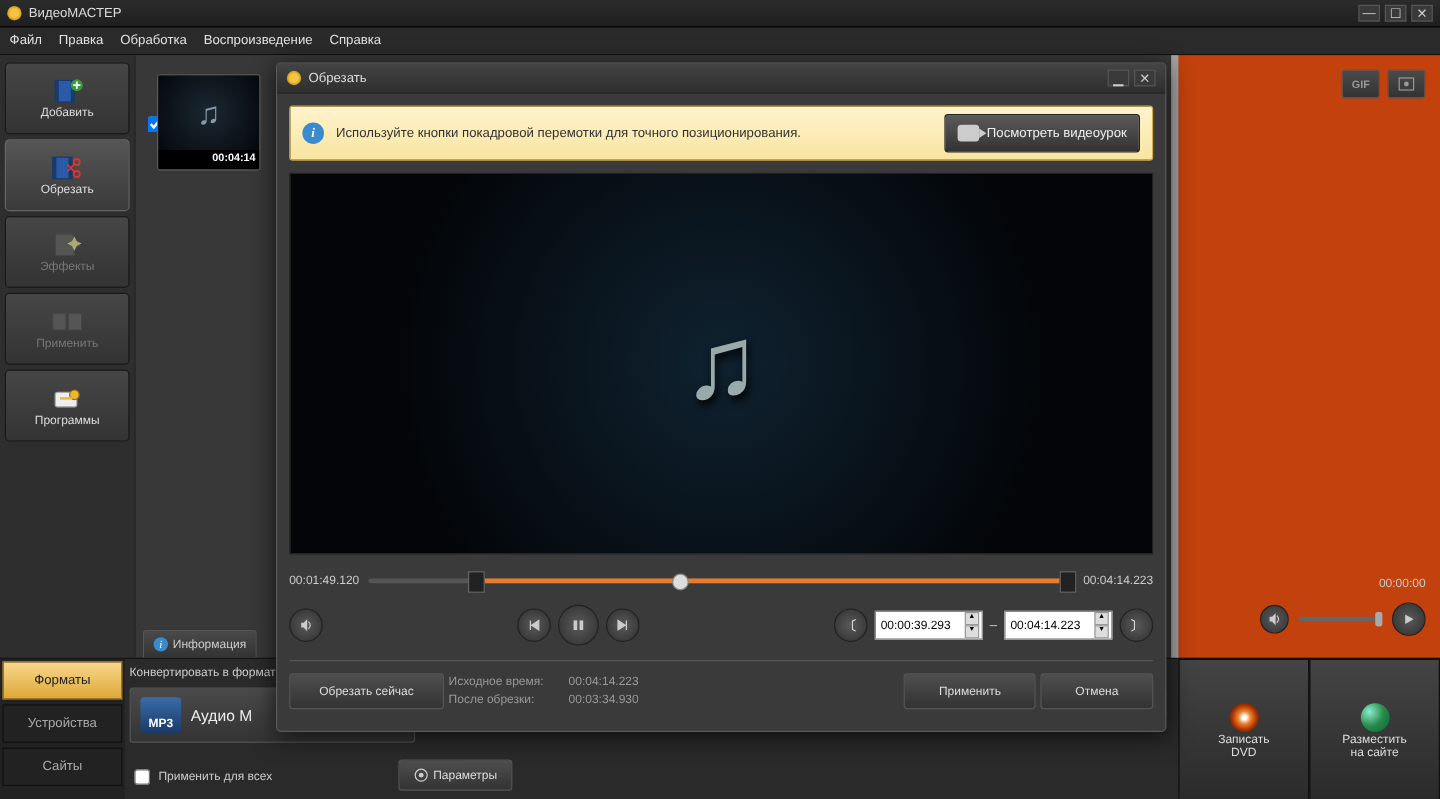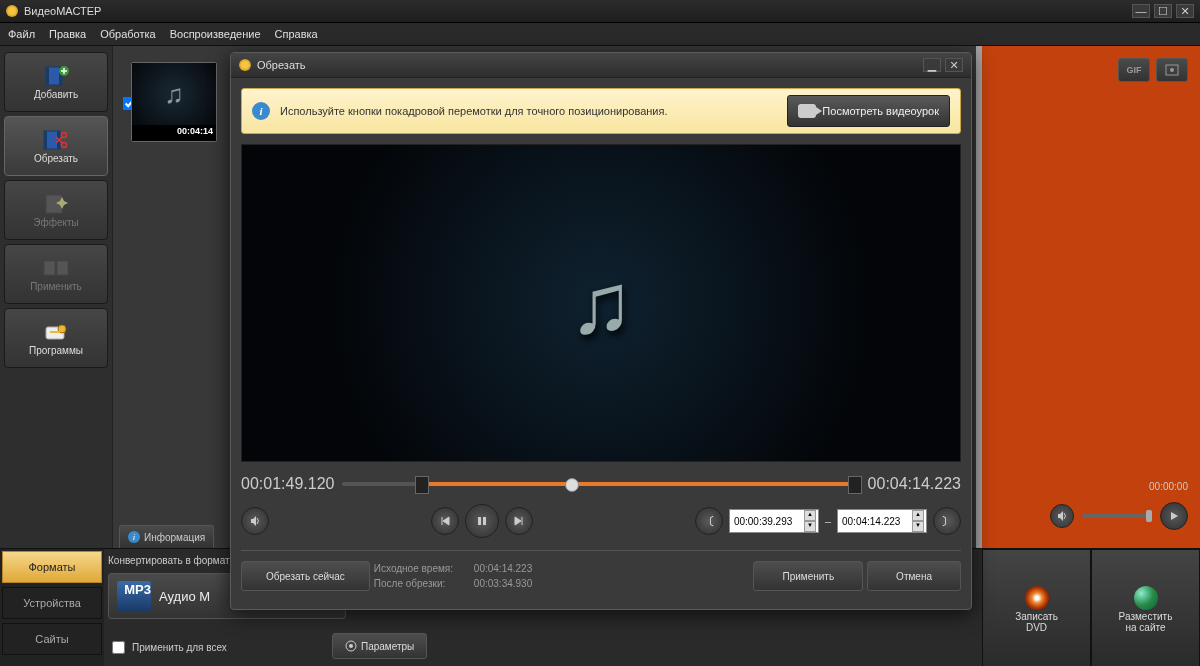--- a/index.html
+++ b/index.html
@@ -29,21 +29,21 @@
 .volslider{width:70px;height:4px;background:#666;border-radius:2px;position:relative}
 .volslider::after{content:"";position:absolute;right:0;top:-4px;width:6px;height:12px;background:#aaa;border-radius:2px}
 .bottombar{height:120px;background:#2a2a2a;display:flex;border-top:1px solid #111}
 .tabs{width:104px;display:flex;flex-direction:column;background:#222}
 .tab{height:30px;display:flex;align-items:center;justify-content:center;border:1px solid #111;cursor:pointer;color:#aaa;margin:2px}
 .tab.active{background:linear-gradient(#f6d78a,#e0a838);color:#222;border-color:#b8842a;font-weight:normal}
 .infotab{position:absolute;bottom:0;left:6px;height:22px;padding:0 8px;background:linear-gradient(#4a4a4a,#333);border:1px solid #555;border-bottom:none;border-radius:3px 3px 0 0;display:flex;align-items:center;gap:4px;font-size:10px;cursor:pointer}
 .bsettings{flex:1;display:flex;align-items:center;padding:0 10px;gap:20px;position:relative}
 .fmtrow{position:absolute;top:6px;left:4px;font-size:10px;color:#ccc}
 .fmtbox{position:absolute;top:24px;left:4px;width:220px;height:44px;background:linear-gradient(#4a4a4a,#333);border:1px solid #555;border-radius:3px;display:flex;align-items:center;padding:0 8px;gap:8px;cursor:pointer}
-.mp3ico{width:34px;height:30px;background:linear-gradient(#3a6ba8,#1a3a68);border-radius:3px;display:flex;align-items:flex-end;justify-content:flex-end;font-size:13px;font-weight:bold;color:#fff;padding-bottom:14px;box-sizing:border-box}
+.mp3ico{width:34px;height:30px;background:linear-gradient(#3a6ba8,#1a3a68);border-radius:3px;display:flex;align-items:flex-end;justify-content:center;font-size:10px;font-weight:bold;color:#fff;padding-bottom:2px;box-sizing:border-box}
 .chkrow{display:flex;align-items:center;gap:4px;font-size:10px}
 .stdbtn{height:24px;padding:0 12px;background:linear-gradient(#4e4e4e,#333);border:1px solid #555;border-radius:3px;display:flex;align-items:center;gap:4px;cursor:pointer;color:#ddd;font-size:10px}
 .bigbtns{width:218px;display:flex;flex-direction:column}
 .convertbtn{height:48px;background:linear-gradient(#5a5a5a,#2a2a2a);border:1px solid #111;display:flex;align-items:center;gap:10px;padding:0 12px;cursor:pointer;font-size:15px;color:#eee}
 .convertbtn .arrow{width:0;height:0;border-top:10px solid transparent;border-bottom:10px solid transparent;border-left:16px solid #3ba7e8}
 .twobtn{flex:1;display:flex}
 .halfbtn{flex:1;background:linear-gradient(#444,#2a2a2a);border:1px solid #111;display:flex;flex-direction:column;align-items:center;justify-content:center;gap:1px;cursor:pointer;font-size:10px;color:#ddd;text-align:center}
 .disc{width:24px;height:24px;border-radius:50%;background:radial-gradient(circle,#fff 10%,#e83 30%,#a30 60%,#400)}
 .globe{width:24px;height:24px;border-radius:50%;background:radial-gradient(circle at 30% 30%,#8ec,#2a8a4a 50%,#063)}
 
@@ -52,21 +52,21 @@
 .dlgtitle .title{flex:1;color:#ddd;font-size:11px}
 .dlgtitle .logo{width:12px;height:12px;border-radius:50%;background:radial-gradient(circle,#f5c542 40%,#a06b00);margin-right:6px}
 .tip{margin:10px;height:44px;background:linear-gradient(#fff3cd,#f8e5a0);border:1px solid #c9a94b;border-radius:3px;display:flex;align-items:center;padding:0 10px;gap:10px;color:#333;font-size:11px}
 .tip .i{width:18px;height:18px;border-radius:50%;background:#3a8acf;color:#fff;display:flex;align-items:center;justify-content:center;font-weight:bold;font-style:italic;font-family:Georgia}
 .tip .txt{flex:1;line-height:14px}
 .tipbtn{height:30px;padding:0 10px;background:linear-gradient(#5a5a5a,#333);border:1px solid #222;border-radius:3px;display:flex;align-items:center;gap:6px;color:#eee;cursor:pointer;font-size:11px}
 .camico{width:18px;height:14px;background:#ccc;border-radius:3px;position:relative}
 .camico::after{content:"";position:absolute;right:-6px;top:3px;width:0;height:0;border-top:4px solid transparent;border-bottom:4px solid transparent;border-left:6px solid #ccc}
 .preview{margin:0 10px;height:316px;background:radial-gradient(circle,#0f2230 0%,#030508 70%);border:1px solid #222;display:flex;align-items:center;justify-content:center}
 .musicnote{font-size:86px;color:#9aa;filter:drop-shadow(2px 4px 4px #000)}
-.timeline{margin:12px 10px 0;display:flex;align-items:center;gap:8px;font-size:16px;color:#ccc}
+.timeline{margin:12px 10px 0;display:flex;align-items:center;gap:8px;font-size:10px;color:#ccc}
 .track{flex:1;height:20px;position:relative}
 .trackbar{position:absolute;top:8px;left:0;right:0;height:4px;background:#555;border-radius:2px}
 .trackfill{position:absolute;top:8px;height:4px;background:#e87a2a;border-radius:2px}
 .marker{position:absolute;top:2px;width:12px;height:16px;background:#222;border:1px solid #666}
 .playhead{position:absolute;top:4px;width:12px;height:12px;background:#ddd;border-radius:50%;border:1px solid #888}
 .ctrlrow{margin:10px 10px 0;display:flex;align-items:center;gap:6px}
 .rndbtn{width:26px;height:26px;border-radius:50%;background:radial-gradient(circle,#5a5a5a,#2e2e2e);border:1px solid #222;display:flex;align-items:center;justify-content:center;cursor:pointer;color:#ddd;font-size:11px}
 .rndbtn.big{width:32px;height:32px}
 .spacer{flex:1}
 .timebox{width:84px;height:22px;background:#fff;color:#000;border:1px solid #888;font-size:10px;display:flex;align-items:center;padding:0 2px}

